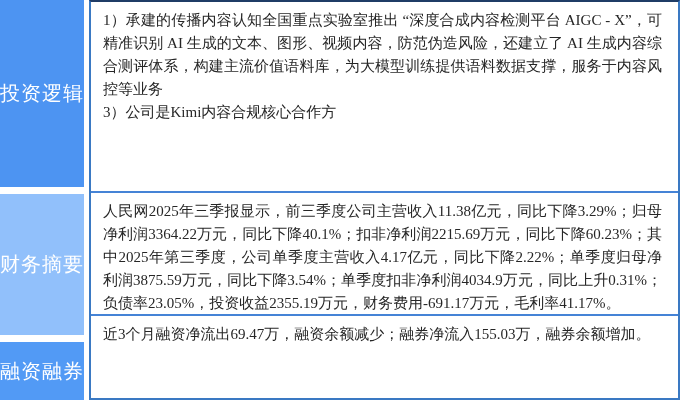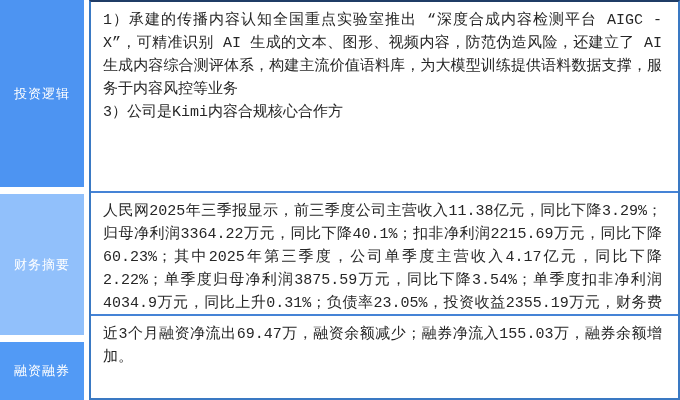--- a/index.html
+++ b/index.html
@@ -20,21 +20,21 @@
     flex-direction: column;
     flex: none;
   }
   .side-block {
     display: flex;
     align-items: center;
     justify-content: center;
   }
   .side-block .label {
     color: var(--sidebar_text, #ffffff);
-    font-size: 13px;
+    font-size: 20px;
     letter-spacing: 1px;
     font-family: "Liberation Sans", sans-serif;
   }
   .side-block.b1 { height: 187px; background: var(--sidebar_dark, #4d94f2); }
   .gap1 { height: 7px; background: #ffffff; }
   .side-block.b2 { height: 141px; background: var(--sidebar_light, #91c0fb); }
   .gap2 { height: 7px; background: #ffffff; }
   .side-block.b3 { flex: 1; background: var(--sidebar_mid, #529af5); justify-content: center; }
 
   
@@ -47,21 +47,21 @@
     border-top-color: var(--content_border_top, #1f3c66);
     background: var(--content_bg, #ffffff);
     display: flex;
     flex-direction: column;
   }
   .section {
     box-sizing: border-box;
     padding: 7px 16px 0 12px;
     overflow: hidden;
     color: var(--content_text, #262626);
-    font-family: Liberation Mono, monospace;
+    font-family: Liberation Serif, serif;
     font-size: 15px;
     line-height: 23px;
     text-align: justify;
   }
   .section p { margin: 0; }
   .section.s1 { height: 189px; }
   .section.s2 { height: 123px; border-top: 2px solid var(--divider, #4583d6); }
   .section.s3 { flex: 1; border-top: 2px solid var(--divider, #4583d6); }
 </style>
 </head>

